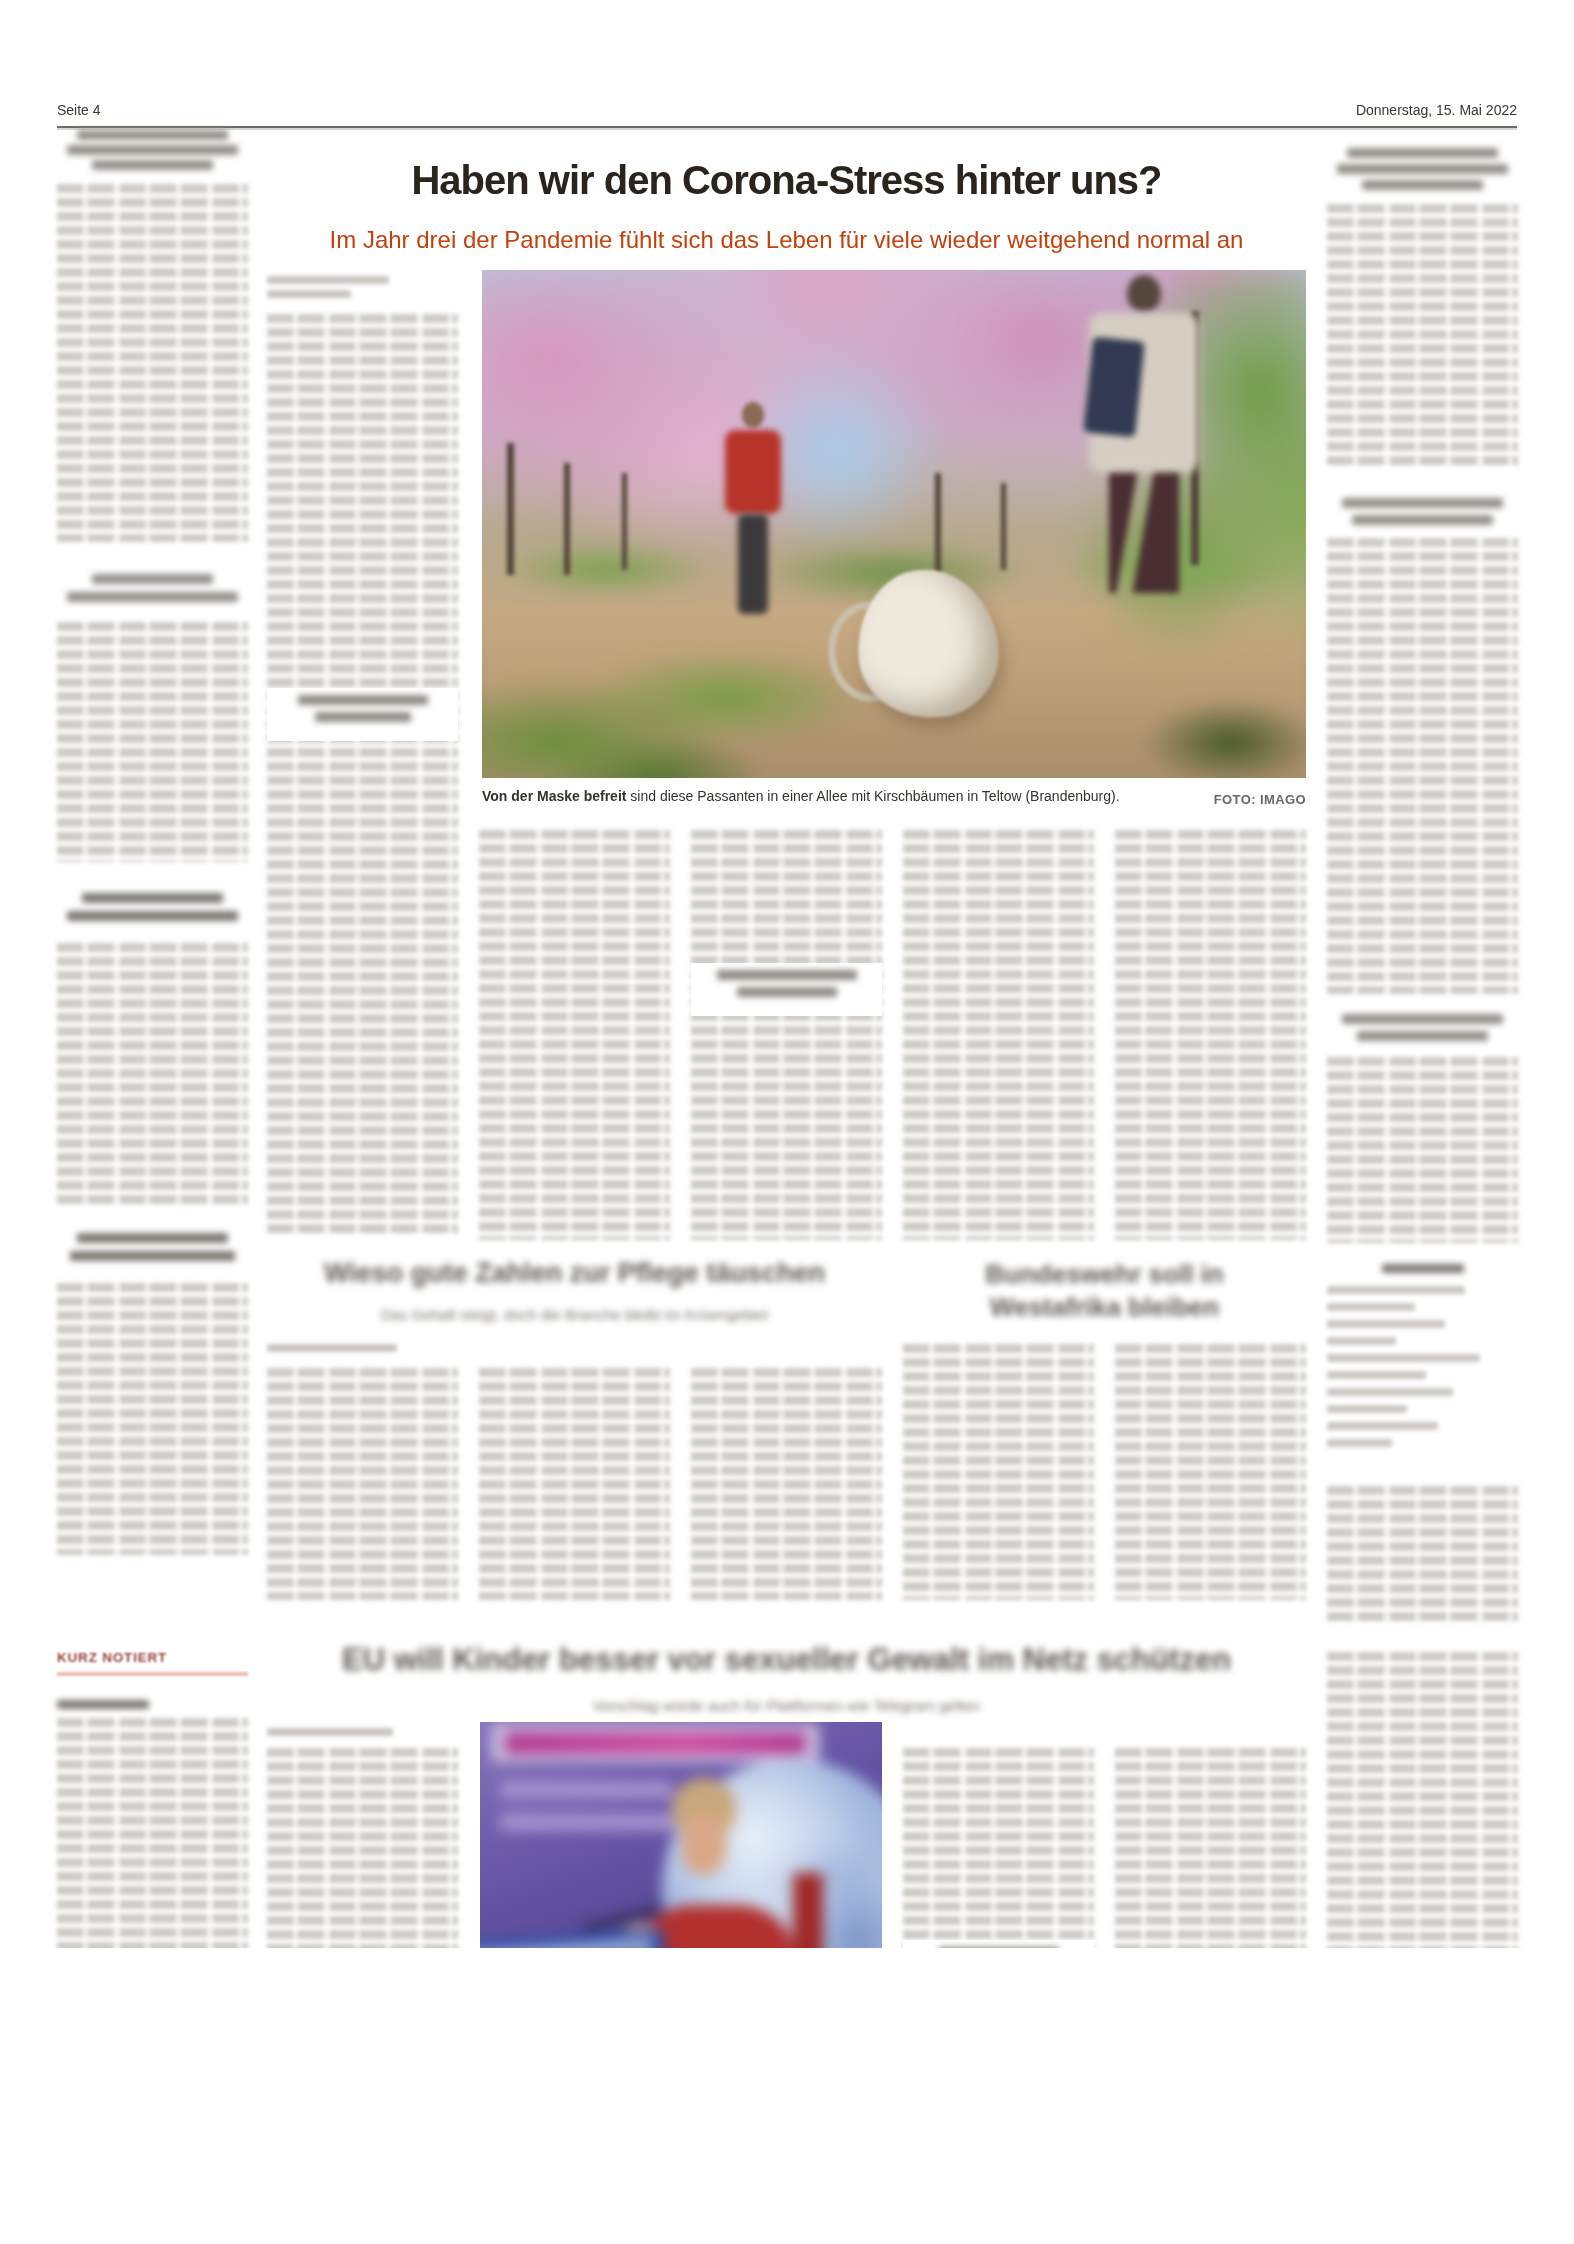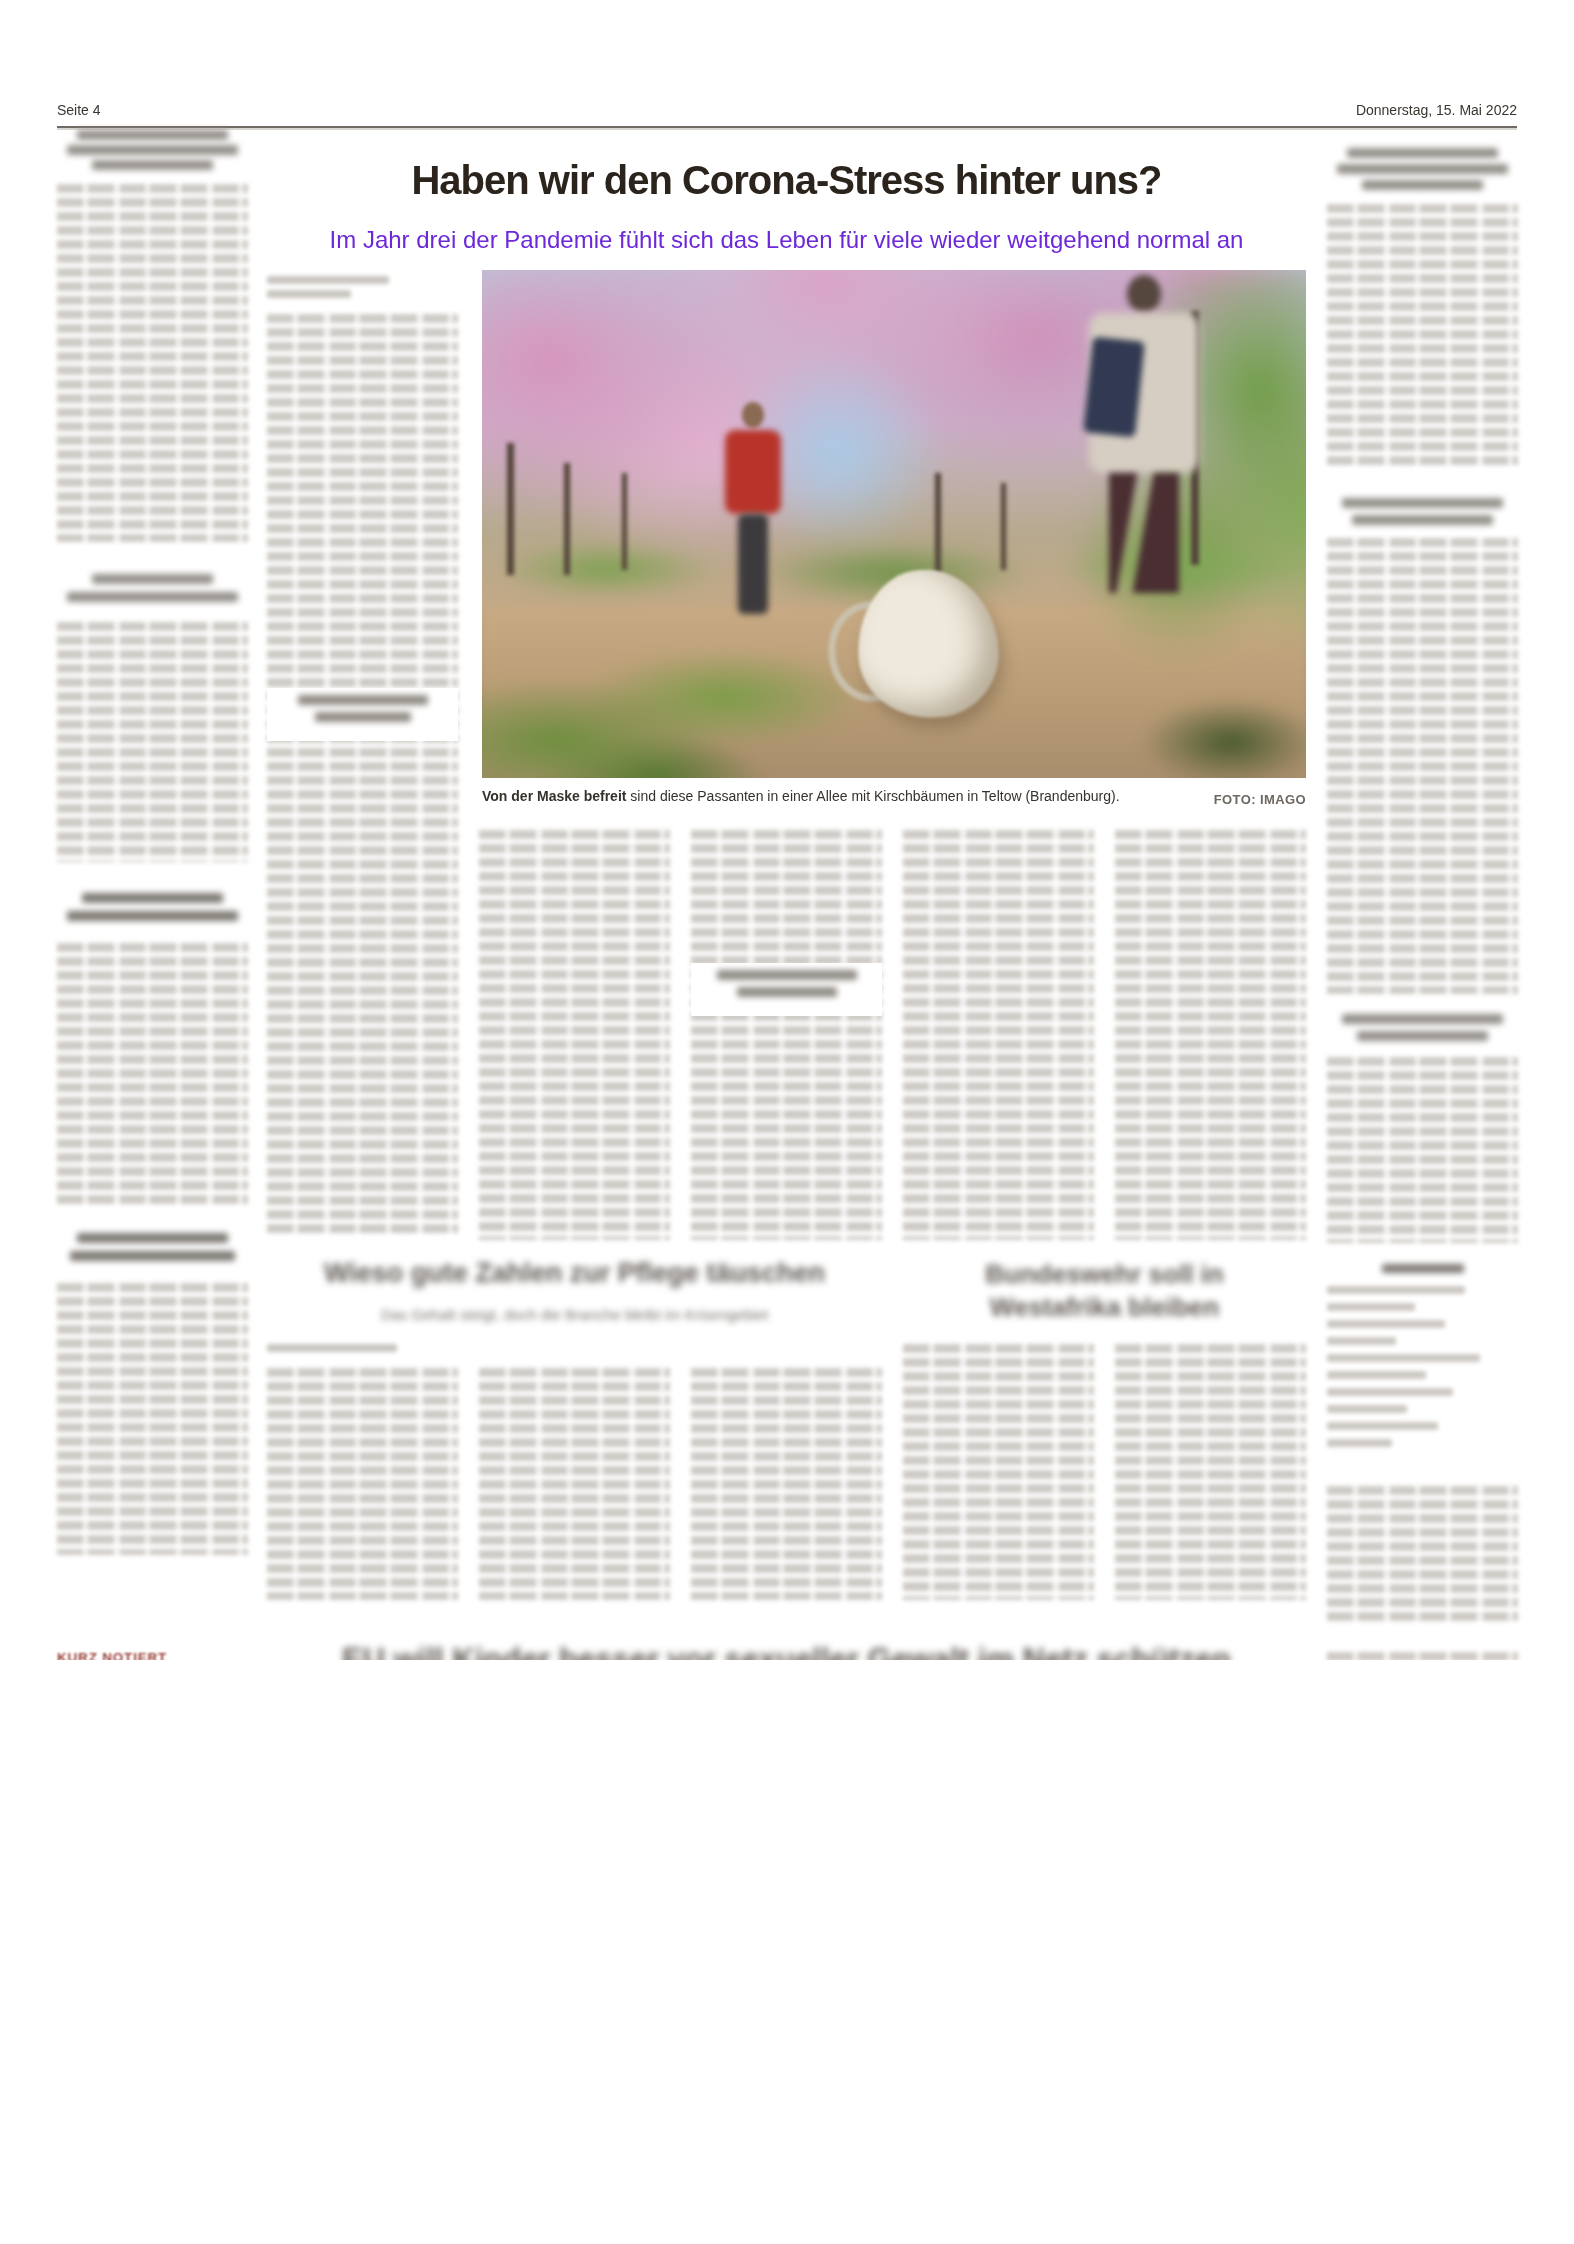--- a/index.html
+++ b/index.html
@@ -1,17 +1,17 @@
 <!DOCTYPE html>
 <html><head>
 <meta charset="utf-8">
 <style>
   html,body{margin:0;padding:0;background:#fff;}
   .page{
-    position:relative;width:1574px;height:1660px;background:#ffffff;
+    position:relative;width:1574px;height:1948px;background:#ffffff;
     font-family:"Liberation Sans",sans-serif;color:#2b241d;overflow:hidden;margin:0 auto;
   }
   
   .hdr-label{position:absolute;left:57px;top:102px;font-size:14px;color:#3a352f;}
   .hdr-title{position:absolute;left:0;right:0;top:95px;text-align:center;font-size:21px;font-weight:bold;letter-spacing:.5px;color:#332d26;}
   .hdr-date{position:absolute;right:57px;top:102px;font-size:14px;color:#3a352f;}
   .hdr-rule{position:absolute;left:57px;right:57px;top:126px;height:2px;background:#6f6a63;box-shadow:0 2px 0 #d9d6d1;}
 
   
   .btxt{
@@ -26,21 +26,21 @@
   .bbar.light{background:#c9c5c0;height:8px;filter:blur(2px);}
   .overlay{position:absolute;background:#fff;display:flex;flex-direction:column;align-items:center;gap:7px;padding-top:7px;}
   .bar{background:#8f8a84;height:10px;border-radius:2px;filter:blur(3px);}
   .sparse{position:absolute;display:flex;flex-direction:column;gap:9px;}
   .sparse .ln{height:8px;border-radius:2px;background:#ccc8c3;filter:blur(2px);}
 
   
   .main-headline{position:absolute;left:267px;width:1039px;top:158px;text-align:center;
     font-size:40px;font-weight:bold;letter-spacing:-1px;color:#2b241d;}
   .main-subtitle{position:absolute;left:267px;width:1039px;top:226px;text-align:center;
-    font-size:24px;color:#6d28d9;}
+    font-size:24px;color:#c2410c;}
   .photo1{position:absolute;left:482px;top:270px;width:824px;height:508px;overflow:hidden;
     background:linear-gradient(180deg,#b8cfe0 0%,#c9b8cc 30%,#b7a98e 52%,#c2a988 65%,#b59878 80%,#a88e6e 100%);}
   .p1-blossom{position:absolute;left:-20px;right:-20px;top:-20px;height:62%;filter:blur(11px);
     background:
       radial-gradient(ellipse 300px 230px at 10% 35%, #d795bd 0%, rgba(215,149,189,0) 70%),
       radial-gradient(ellipse 360px 250px at 42% 10%, #dba3c6 0%, rgba(219,163,198,0) 70%),
       radial-gradient(ellipse 300px 210px at 66% 28%, #cf8fb8 0%, rgba(207,143,184,0) 70%),
       radial-gradient(ellipse 250px 170px at 28% 62%, #e3b2d0 0%, rgba(227,178,208,0) 72%),
       radial-gradient(ellipse 220px 150px at 86% 6%, #d49cc2 0%, rgba(212,156,194,0) 70%);}
   .p1-sky{position:absolute;left:30%;top:16%;width:26%;height:40%;filter:blur(14px);

